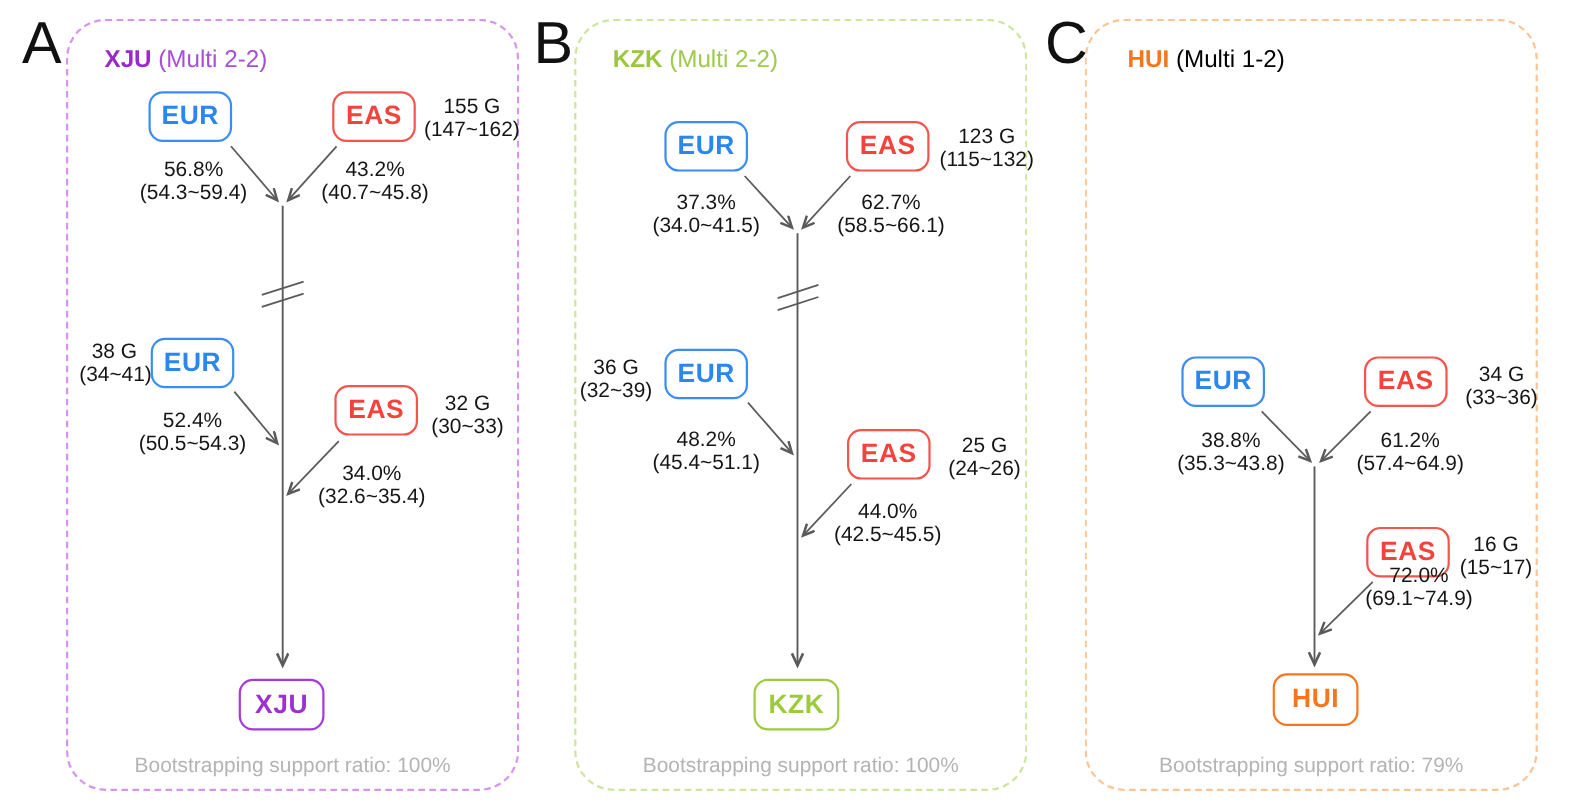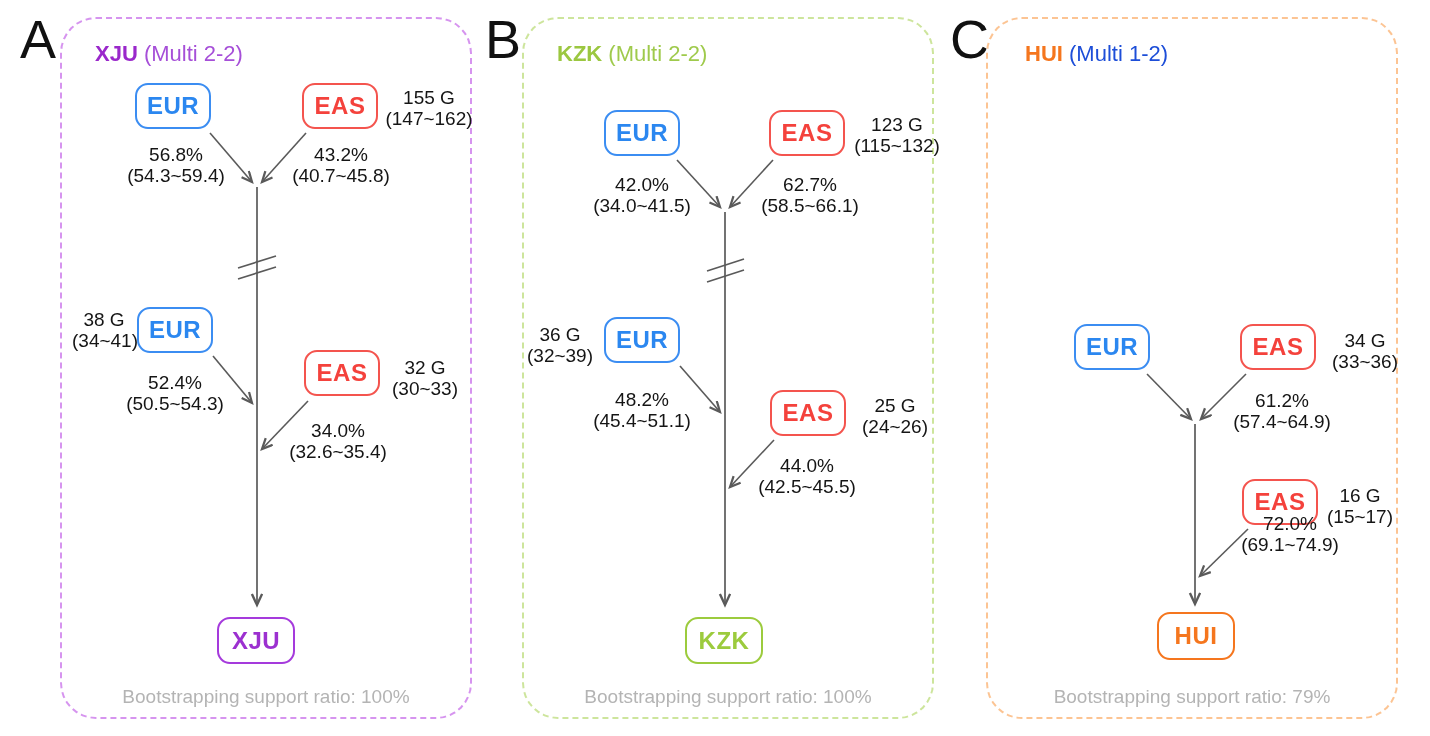--- a/index.html
+++ b/index.html
@@ -16,21 +16,21 @@
     border:2px dashed #ccc; border-radius:36px; box-sizing:border-box;
     background:#fff;
   }
   .panel.p-a { border-color:#d694ef; }
   .panel.p-b { border-color:#cde59c; }
   .panel.p-c { border-color:#fcc493; }
   .ptitle { position:absolute; left:33px; top:22px; font-size:22px; white-space:nowrap; }
   .ptitle .tname { font-weight:bold; }
   .p-a .tname { color:#9a28cb; } .p-a .tvar { color:#a64fd8; }
   .p-b .tname { color:#9bc740; } .p-b .tvar { color:#9fca4c; }
-  .p-c .tname { color:#f5761e; } .p-c .tvar { color:#1d4ed8; }
+  .p-c .tname { color:#f5761e; } .p-c .tvar { color:#000000; }
   .arrows { position:absolute; left:0; top:0; }
   .node {
     position:absolute; width:76px; height:46px; box-sizing:border-box;
     border:2.5px solid; border-radius:13px; background:#fff;
     display:flex; align-items:center; justify-content:center;
     font-size:24px; font-weight:bold; letter-spacing:0.5px;
   }
   .node.blue { color:#2b87f0; border-color:#3b8df2; }
   .node.red  { color:#f4423c; border-color:#f4544e; }
   .p-a .node.accent { color:#9c30d0; border-color:#a53adc; }
@@ -145,21 +145,21 @@
       <span>EUR</span>
     </div>
     <div class="node red" style="left:245px; top:91px;">
       <span>EAS</span>
     </div>
     <div class="lbl" style="left:328px; top:95px; width:90px;">
       <div>123 G</div>
       <div>(115~132)</div>
     </div>
     <div class="lbl" style="left:58px; top:155px; width:120px;">
-      <div>42.0%</div>
+      <div>37.3%</div>
       <div>(34.0~41.5)</div>
     </div>
     <div class="lbl" style="left:226px; top:155px; width:120px;">
       <div>62.7%</div>
       <div>(58.5~66.1)</div>
     </div>
 
     <div class="lbl" style="left:1px; top:305px; width:70px;">
       <div>36 G</div>
       <div>(32~39)</div>
@@ -210,20 +210,24 @@
     <div class="node blue" style="left:86px; top:305px;">
       <span>EUR</span>
     </div>
     <div class="node red" style="left:252px; top:305px;">
       <span>EAS</span>
     </div>
     <div class="lbl" style="left:337px; top:311px; width:80px;">
       <div>34 G</div>
       <div>(33~36)</div>
     </div>
+    <div class="lbl" style="left:71px; top:371px; width:120px;">
+      <div>38.8%</div>
+      <div>(35.3~43.8)</div>
+    </div>
     <div class="lbl" style="left:234px; top:371px; width:120px;">
       <div>61.2%</div>
       <div>(57.4~64.9)</div>
     </div>
 
     <div class="node red" style="left:254px; top:460px;">
       <span>EAS</span>
     </div>
     <div class="lbl" style="left:332px; top:466px; width:80px;">
       <div>16 G</div>

